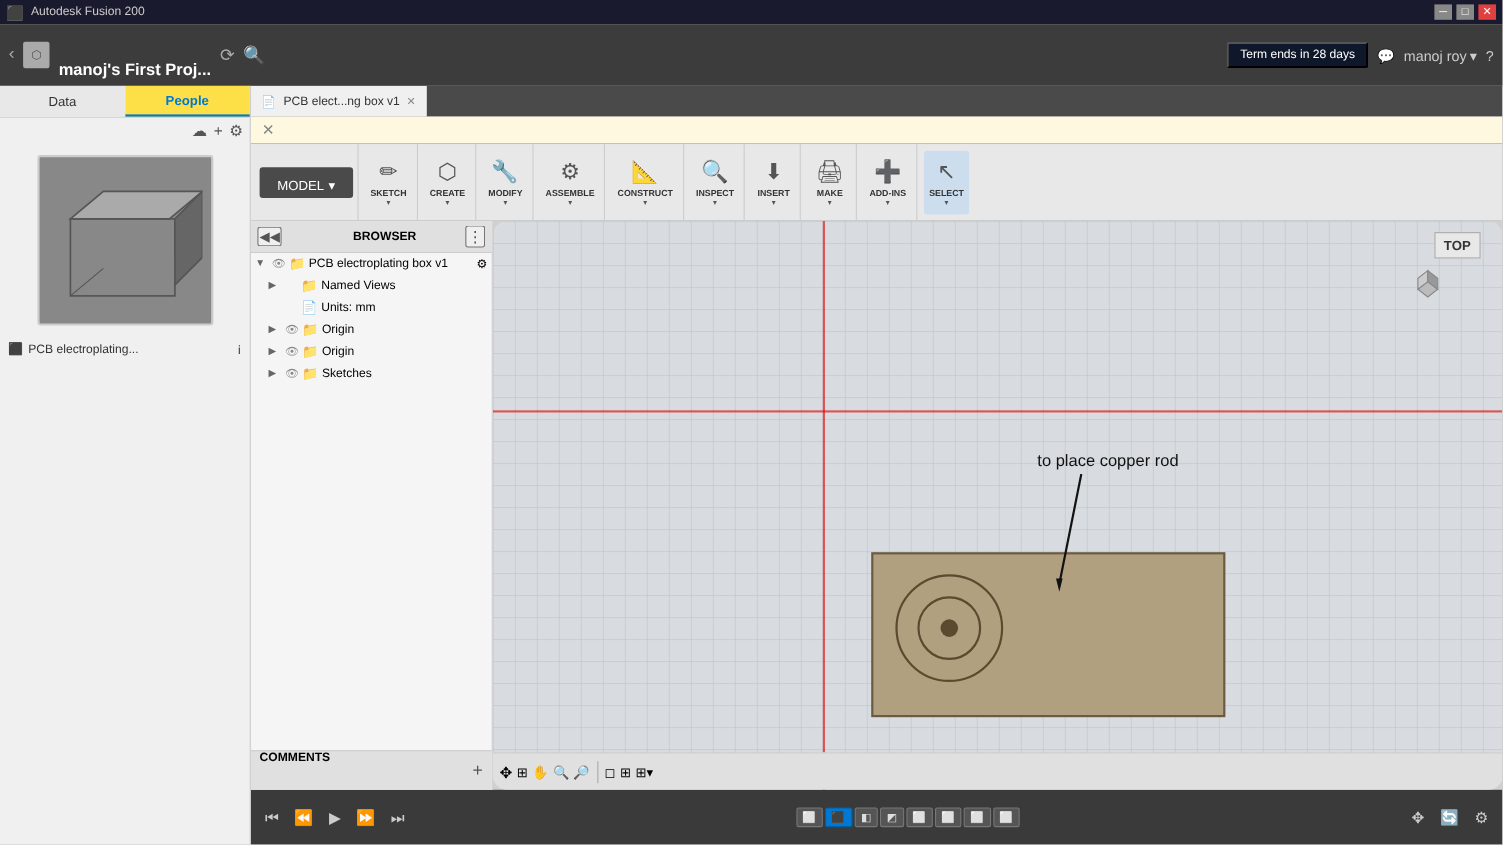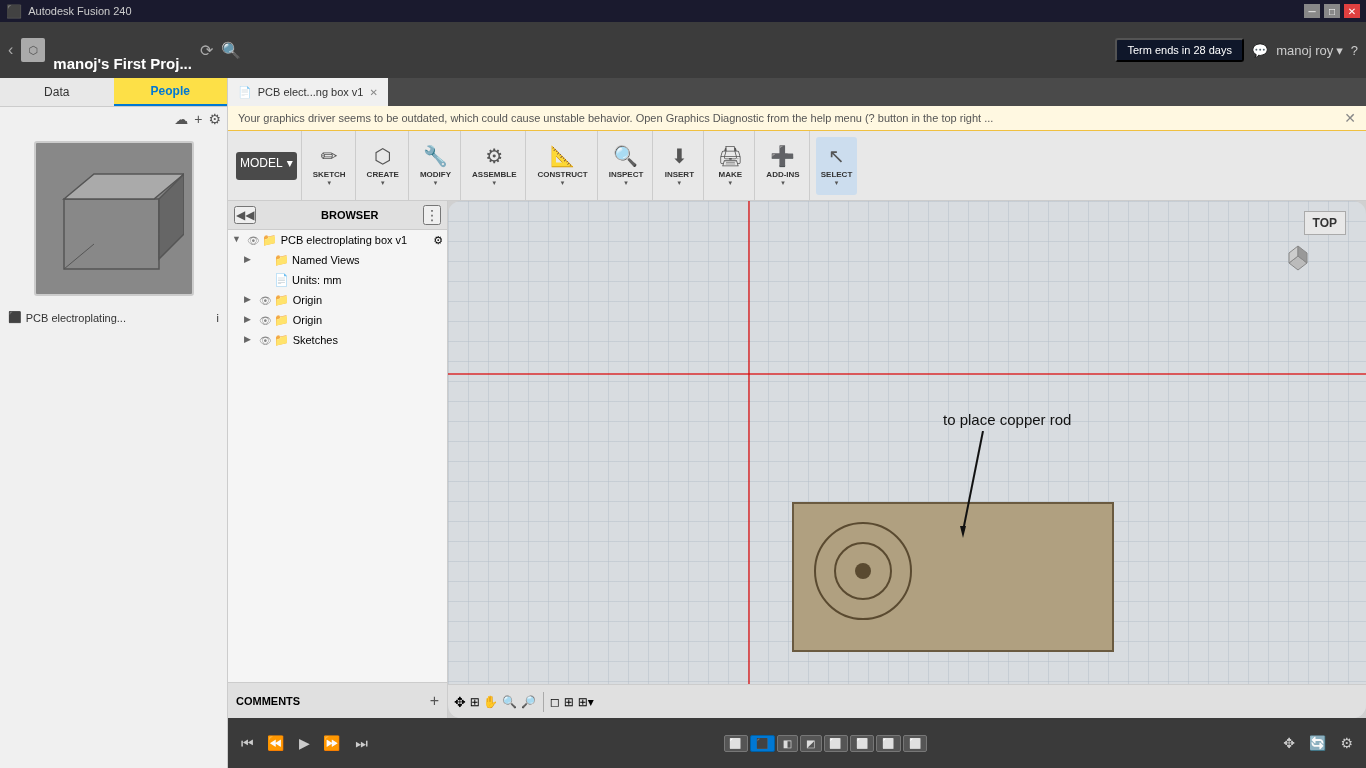--- a/index.html
+++ b/index.html
@@ -81,22 +81,22 @@
     .tool-btn {
       display: flex; flex-direction: column; align-items: center; justify-content: center;
       padding: 3px 5px; cursor: pointer; border-radius: 3px; min-width: 40px; height: 58px;
       border: none; background: transparent; font-size: 9px; color: #333;
     }
     .tool-btn.active { background: #cde; }
     .tool-icon { font-size: 20px; color: #555; }
     .tool-label { font-size: 8px; color: #333; margin-top: 2px; text-transform: uppercase; font-weight: bold; }
     .tool-arrow { font-size: 7px; color: #555; }
     .tool-model-btn {
-      background: #4a4a4a; color: #fff; padding: 4px 4px; border-radius: 3px;
-      font-size: 12px; cursor: pointer; display: flex; align-items: flex-start; gap: 4px; border: none; height: 28px;
+      background: #4a4a4a; color: #fff; padding: 4px 16px; border-radius: 3px;
+      font-size: 12px; cursor: pointer; display: flex; align-items: flex-end; gap: 4px; border: none; height: 28px;
     }
 
     
     #workspace { flex: 1; display: flex; position: relative; overflow: hidden; }
     #browser-panel {
       width: 220px; background: #f5f5f5; border-right: 1px solid #ccc;
       display: flex; flex-direction: column;
     }
     .browser-header {
       display: flex; align-items: center; justify-content: space-between;
@@ -108,21 +108,21 @@
     .tree-item { display: flex; align-items: center; padding: 3px 4px; gap: 3px; font-size: 11px; cursor: pointer; }
     .tree-toggle { width: 12px; height: 12px; font-size: 9px; color: #666; }
     .tree-icon { font-size: 12px; }
     .tree-label { flex: 1; }
     .tree-eye { font-size: 10px; color: #888; }
     .tree-indent-1 { padding-left: 16px; }
 
     
     .browser-comments {
       height: 36px; background: #e0e0e0; border-top: 1px solid #ccc;
-      display: flex; align-items: center; padding: 0 8px; justify-content: space-between;
+      display: flex; padding: 0 8px; justify-content: space-between;
       font-size: 11px; font-weight: bold;
     }
 
     
     #canvas-area {
       flex: 1; background: #d8dce0; position: relative; overflow: hidden;
       background-image: linear-gradient(rgba(180,190,200,0.5) 1px, transparent 1px),
         linear-gradient(90deg, rgba(180,190,200,0.5) 1px, transparent 1px);
       background-size: 20px 20px;
       border-radius: 13px;
@@ -165,21 +165,21 @@
     .view-btn-group { display: flex; gap: 2px; }
     .view-btn { background: #555; border: 1px solid #777; color: #ddd; font-size: 10px; padding: 2px 5px; cursor: pointer; border-radius: 2px; }
     .view-btn.active { background: #0078d4; border-color: #005fa3; }
   </style>
 </head>
 <body>
 
 <div id="titlebar">
   <div class="title-left">
     <span style="font-size:13px;">⬛</span>
-    <span style="font-size:11px;">Autodesk Fusion 240</span>
+    <span style="font-size:11px;">Autodesk Fusion 200</span>
   </div>
   <div class="title-right">
     <div class="titlebar-btn min">─</div>
     <div class="titlebar-btn max">□</div>
     <div class="titlebar-btn close">✕</div>
   </div>
 </div>
 
 <div id="app">
 
@@ -235,21 +235,20 @@
 
       <div id="tabbar">
         <div class="tab active">
           <span>📄</span>
           <span>PCB elect...ng box v1</span>
           <span class="tab-close">✕</span>
         </div>
       </div>
 
       <div id="warnbar">
-        <span style="flex:1;">Your graphics driver seems to be outdated, which could cause unstable behavior. Open Graphics Diagnostic from the help menu (? button in the top right ...</span>
         <span class="warn-close">✕</span>
       </div>
 
       <div id="toolbar">
         <div class="tool-group">
           <button class="tool-model-btn">
             <span>MODEL</span>
             <span>▾</span>
           </button>
         </div>

